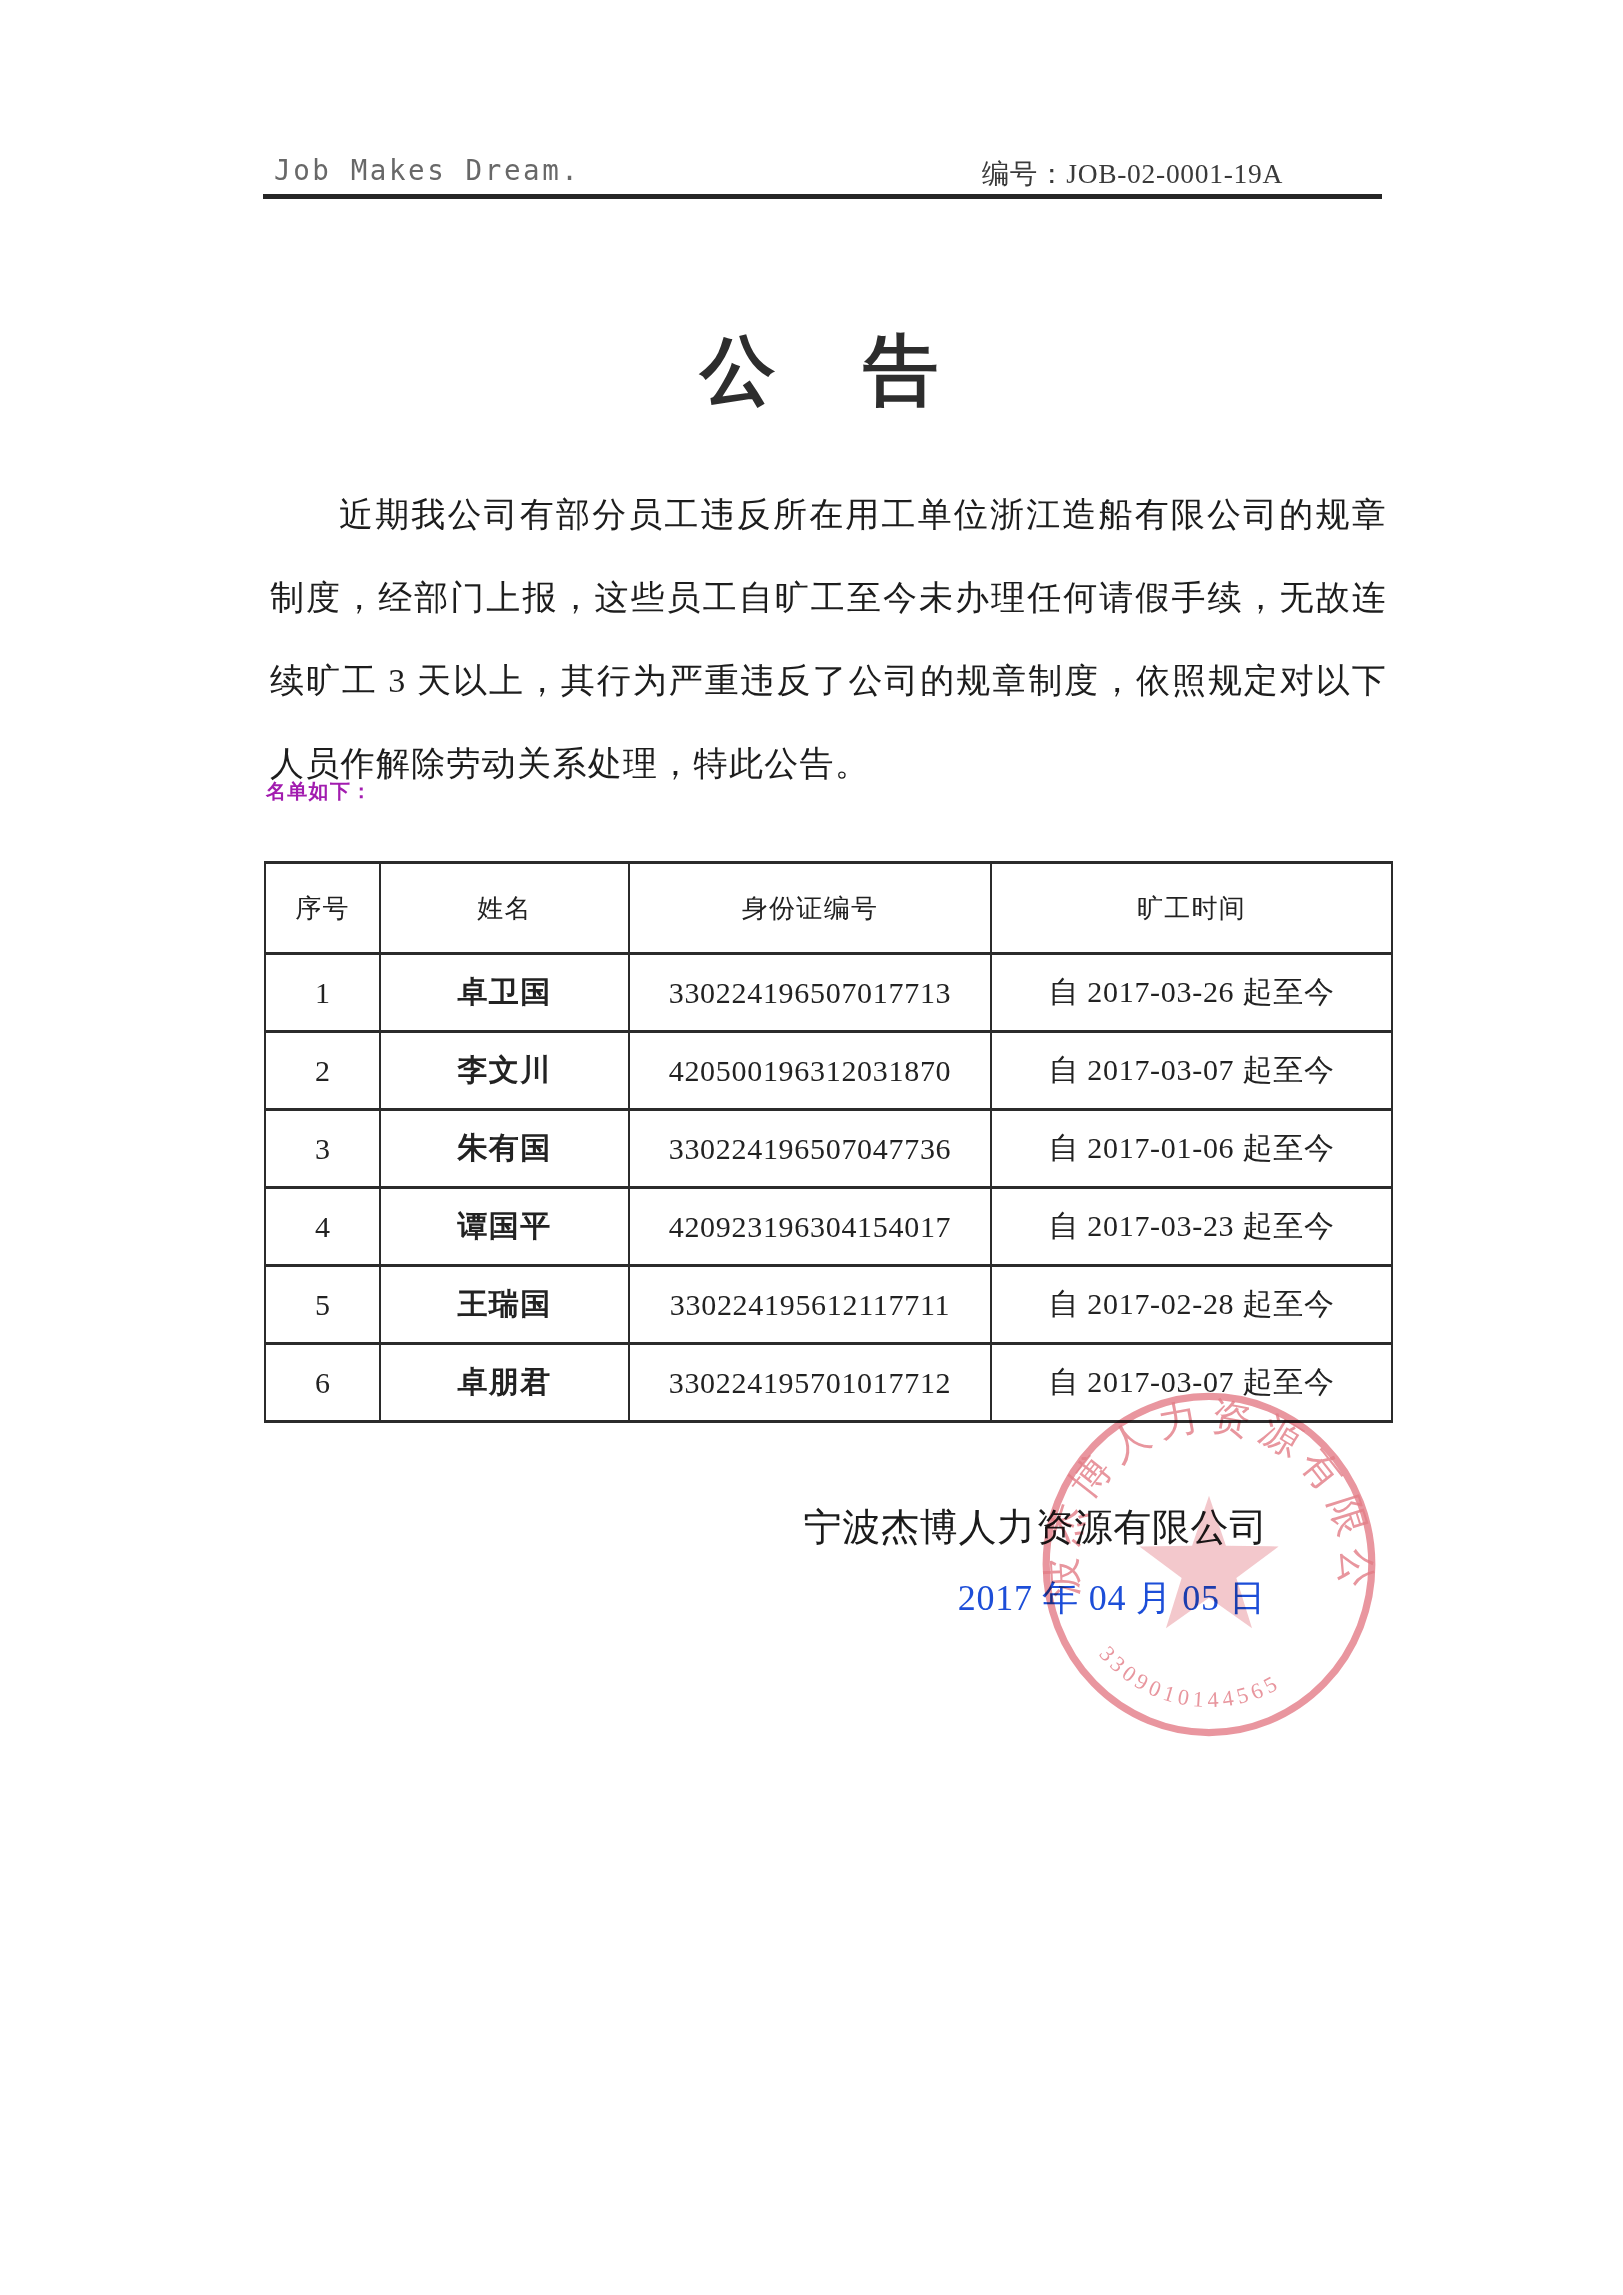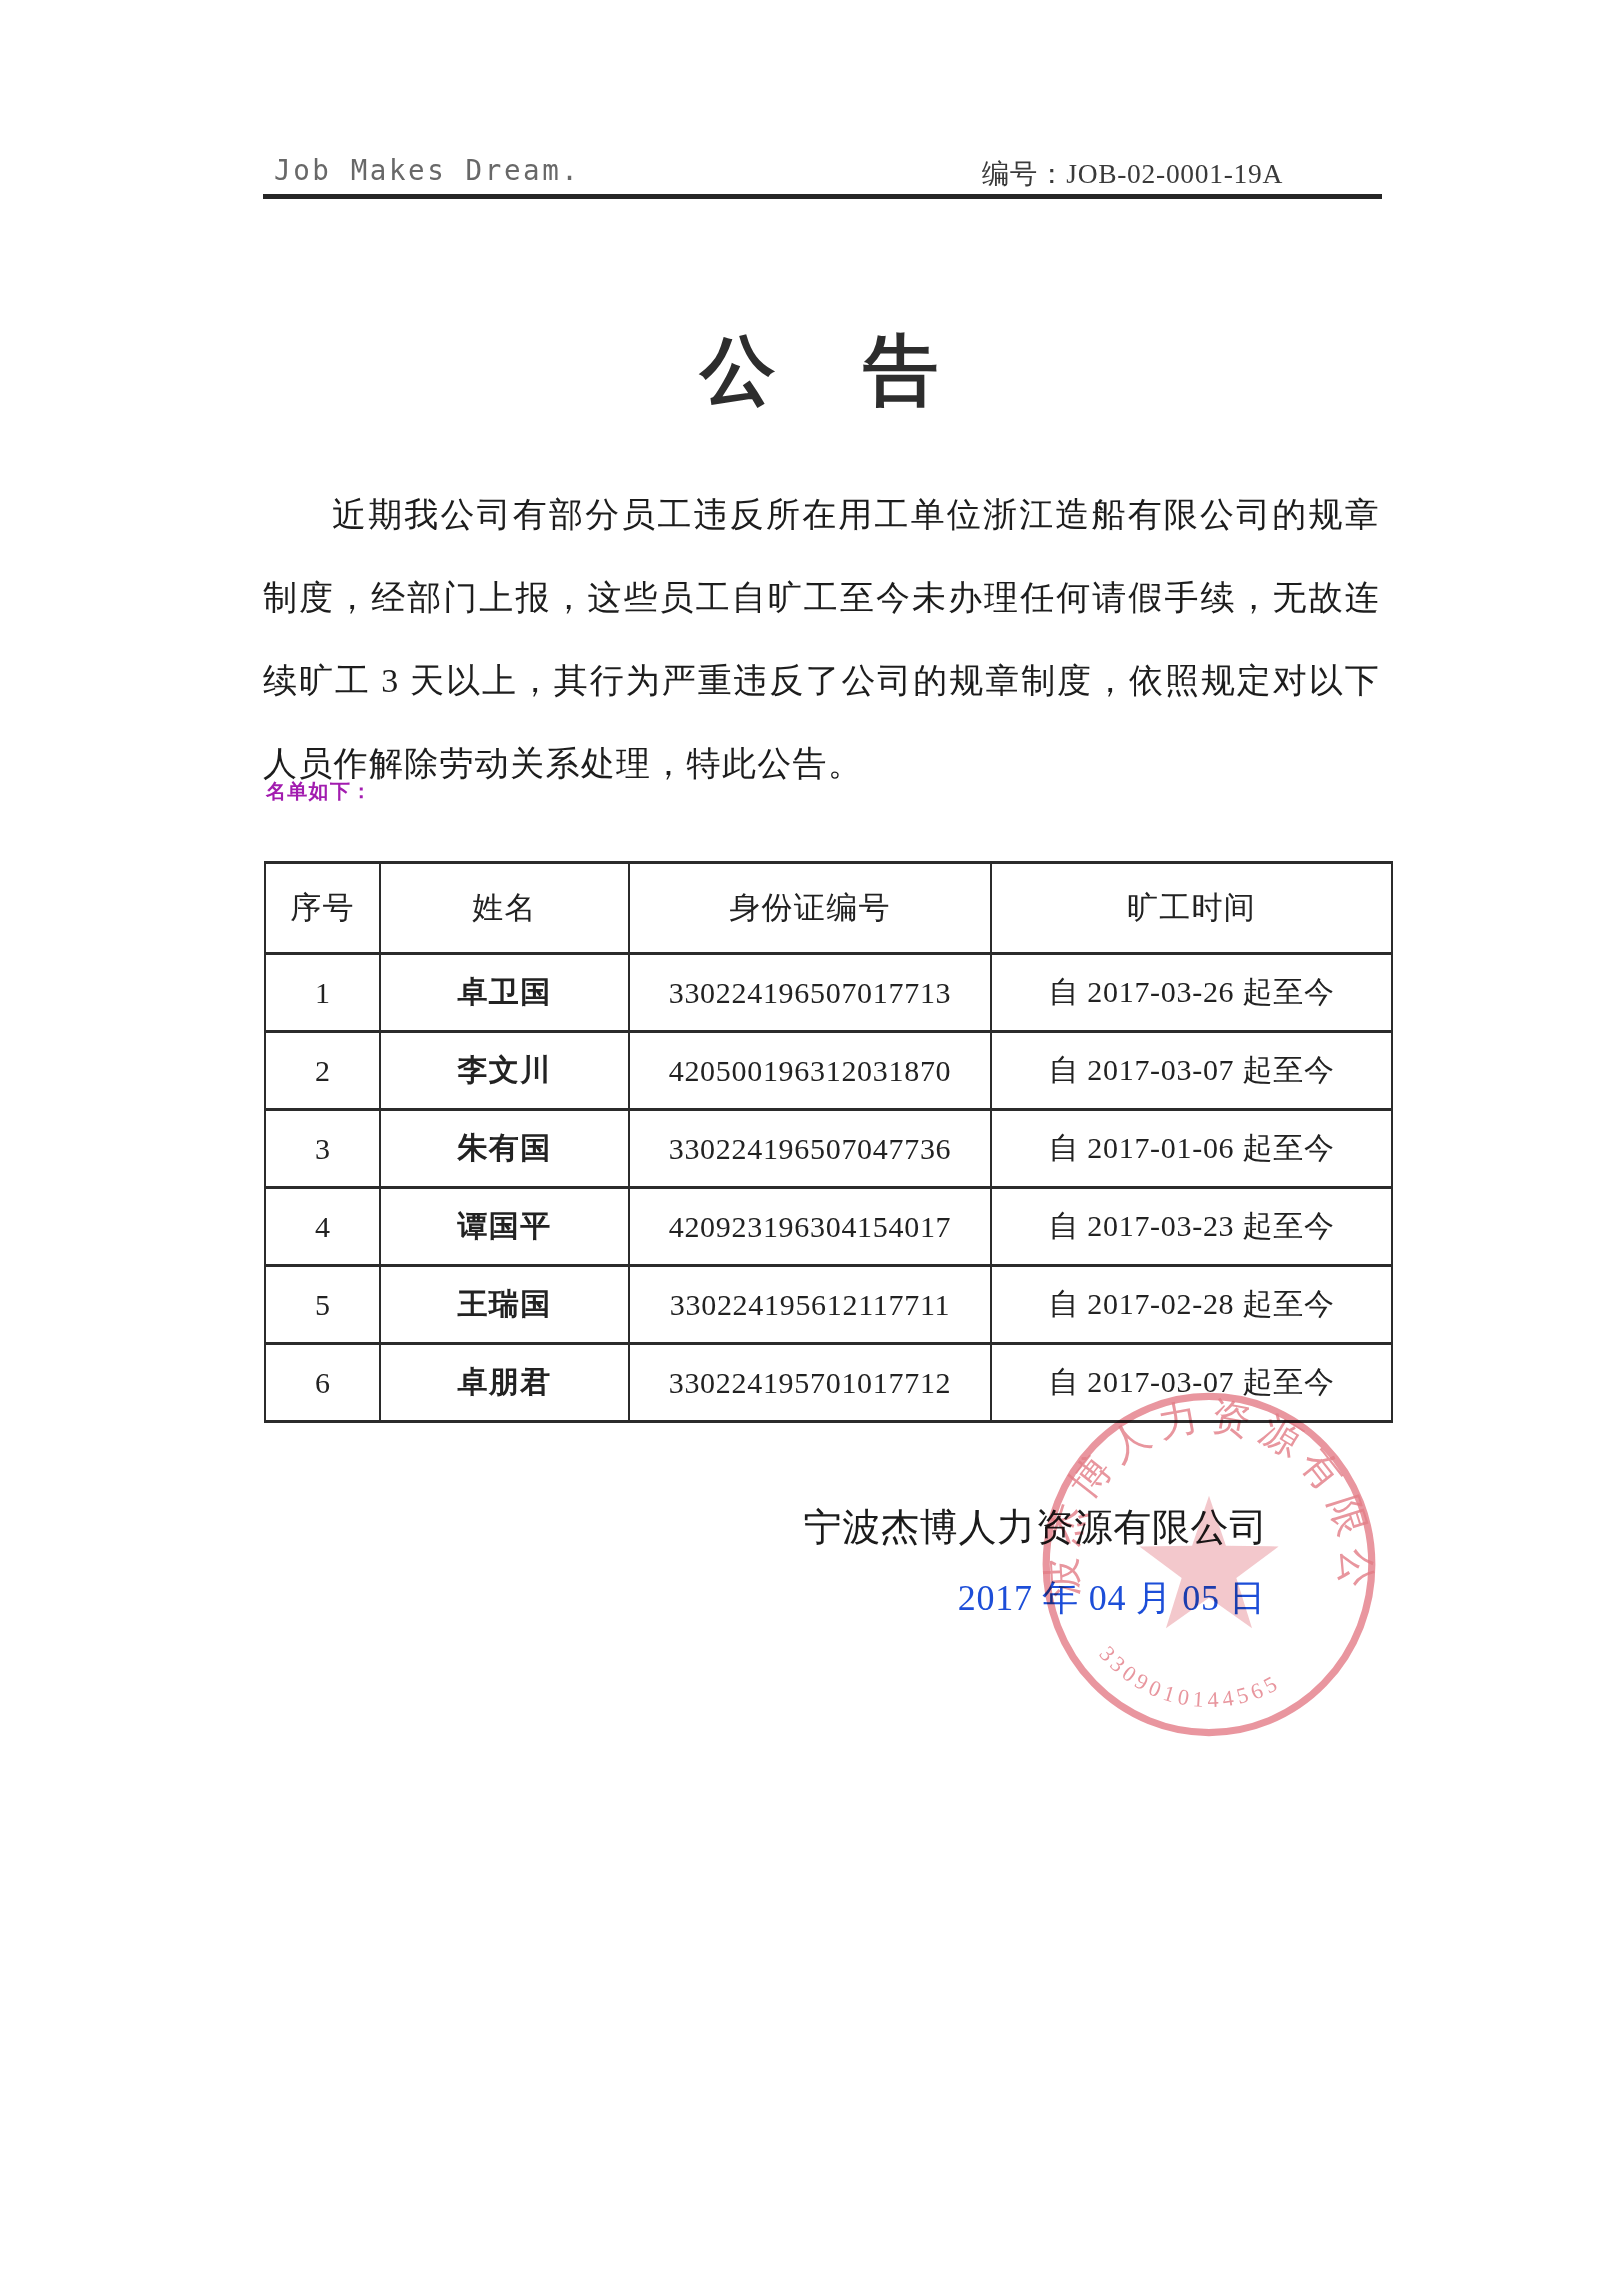--- a/index.html
+++ b/index.html
@@ -28,21 +28,21 @@
   }
   
   .doc-title{
     position:absolute;left:263px;top:321px;width:1119px;
     text-align:center;
     font-size:75px;font-weight:600;color:#2d2d2d;
     letter-spacing:6.5px;white-space:pre;
   }
   
   .body-par{
-    position:absolute;left:263px;top:473px;width:1117px;
+    position:absolute;left:270px;top:473px;width:1117px;
     font-size:34px;line-height:83px;color:#1d1d1d;
     text-align:justify;text-indent:69px;
     letter-spacing:1.3px;
   }
   
   .list-label{
     position:absolute;left:266px;top:778px;
     font-family:"Liberation Sans","DejaVu Sans",sans-serif;
     font-size:20px;font-weight:bold;color:#a21caf;letter-spacing:1.3px;
   }
@@ -55,21 +55,21 @@
   table.roster col.c1{width:249px;}
   table.roster col.c2{width:362px;}
   table.roster col.c3{width:401px;}
   table.roster th,table.roster td{
     border-left:2.6px solid #2b2b2b;border-right:2.6px solid #2b2b2b;
     border-top:3.3px solid #2b2b2b;border-bottom:3.3px solid #2b2b2b;
     text-align:center;vertical-align:middle;
     padding:0;color:#222222;
   }
   table.roster th{
-    height:88px;font-weight:normal;font-size:31px;letter-spacing:1.3px;margin-top:21px;
+    height:88px;font-weight:normal;font-size:26px;letter-spacing:1.3px;margin-top:21px;
   }
   table.roster td{height:75px;font-size:30px;}
   td.cell-name{
     font-family:"Liberation Sans","DejaVu Sans",sans-serif;
     font-weight:600;font-size:30px;letter-spacing:1.3px;margin-left:12px;
   }
   td.cell-id{font-size:31px;letter-spacing:0.7px;margin-left:40px;}
   td.cell-time{font-size:30px;letter-spacing:0.7px;}
   
   .sig-company{

